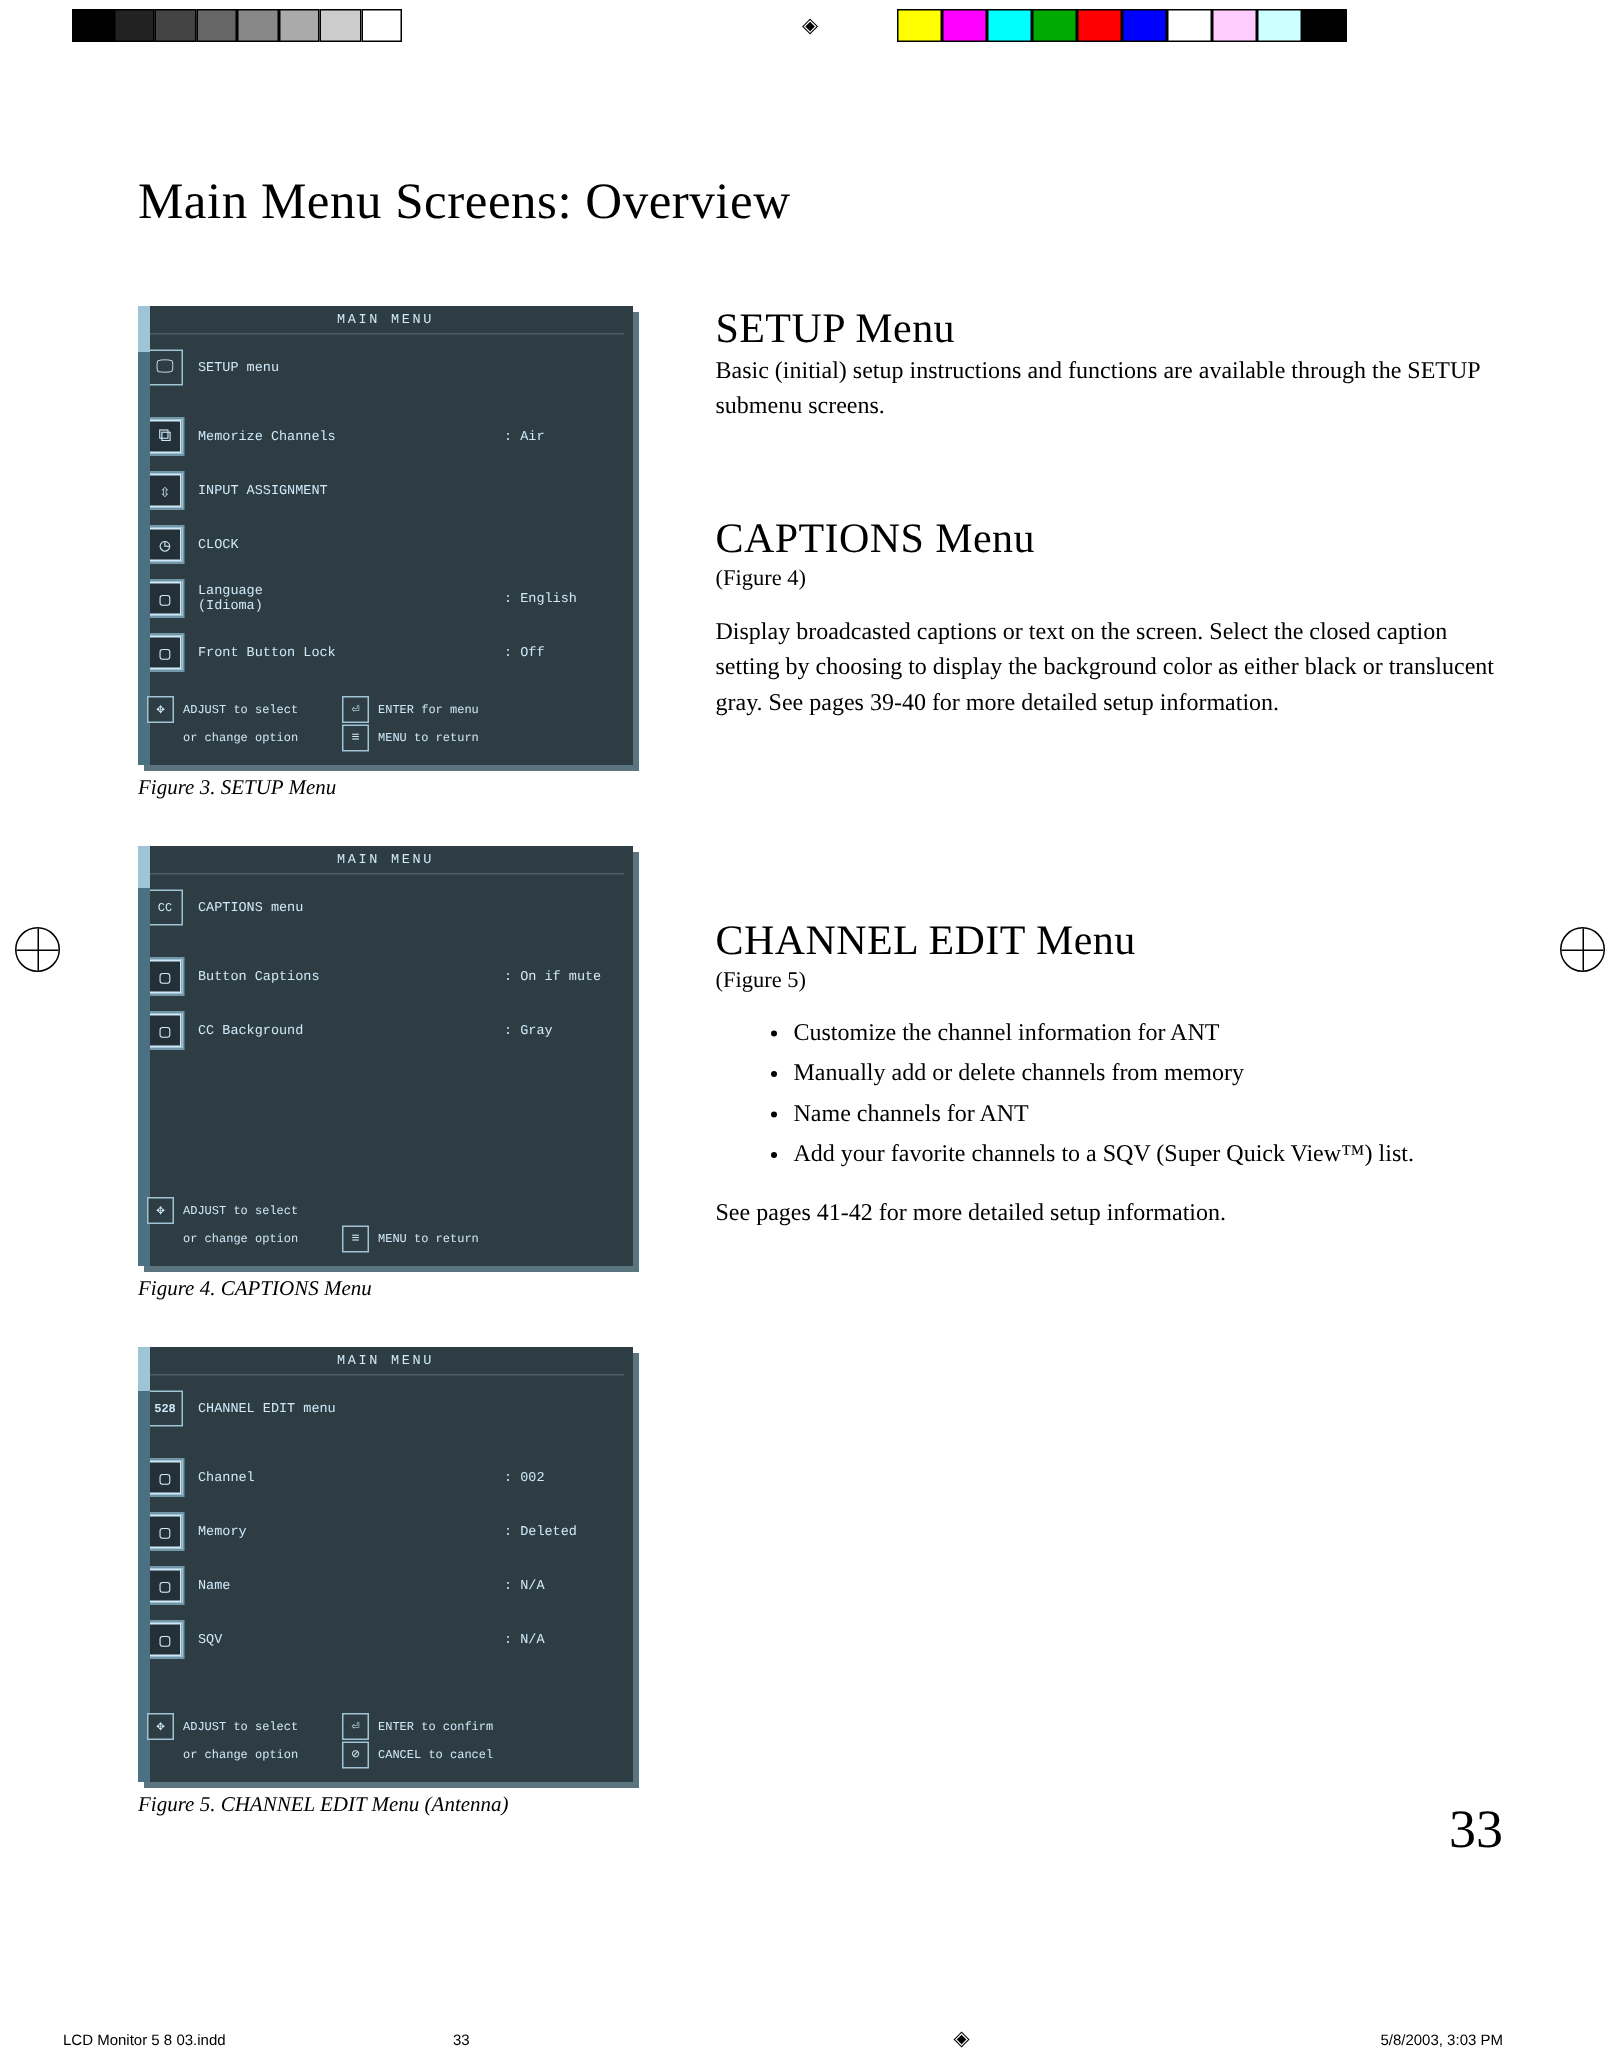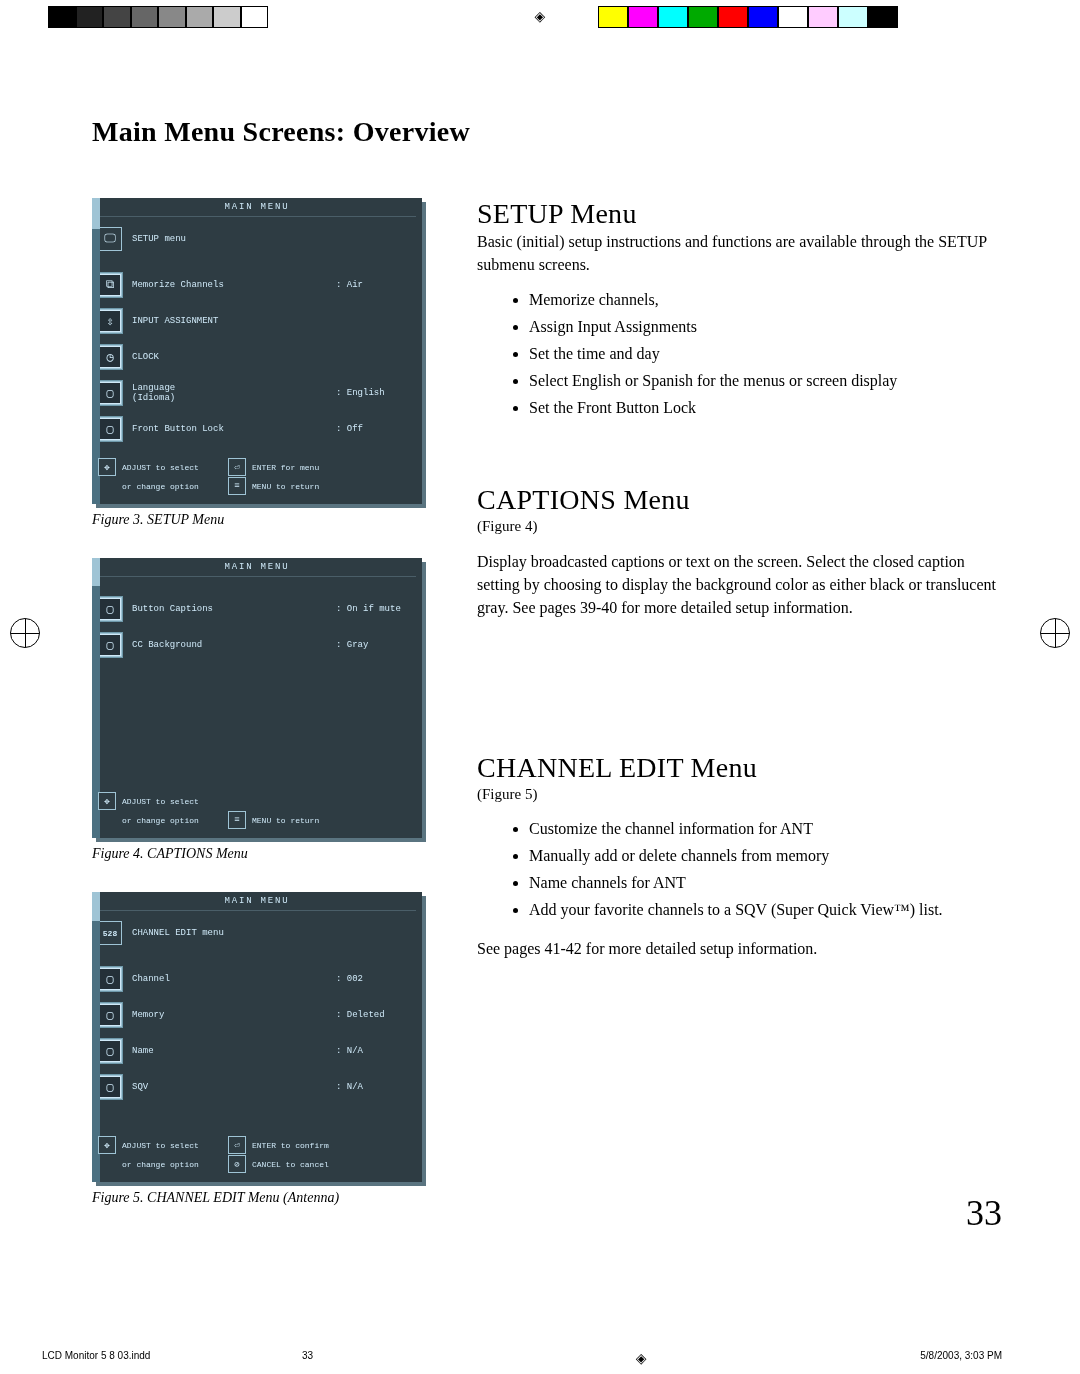--- a/index.html
+++ b/index.html
@@ -33,22 +33,22 @@
     border: 1px solid #000;
     border-radius: 50%;
     display: flex; align-items: center; justify-content: center;
     background: #fff;
   }
   .side-reg::before, .side-reg::after { content:""; position:absolute; background:#000; }
   .side-reg::before { width: 100%; height:1px; }
   .side-reg::after  { width: 1px; height:100%; }
   h1.title {
     font-family: Georgia, serif;
-    font-weight: bold;
-    font-size: 28px;
+    font-weight: normal;
+    font-size: 34px;
     margin: 0 0 50px 0;
     letter-spacing: .01em;
   }
   .content {
     display: flex;
     gap: 40px;
   }
   .left-col { width: 345px; flex: 0 0 345px; }
   .right-col { flex: 1; }
 
@@ -141,21 +141,21 @@
     font-family: Georgia, serif;
     font-size: 36px;
   }
   .footer {
     position: absolute;
     left: 0; right: 0; bottom: 8px;
     font-size: 10px;
     font-family: Arial, sans-serif;
     padding: 0 78px 0 42px;
     display: flex;
-    align-items: flex-start;
+    align-items: flex-end;
   }
   .footer .fp { width: 260px; }
   .footer .fc { flex:1; text-align:center; font-size: 14px; }
   .footer .fd { text-align:left; }
 </style>
 </head>
 <body>
 
 <div style="display:flex; padding:6px 48px 0 48px; gap:330px; align-items:flex-start;">
   <div style="flex:0 0 220px;">
@@ -248,20 +248,25 @@
                 </div>
               </div>
             </div>
             <div class="caption">Figure 3.  SETUP Menu</div>
           </div>
           <div class="osd-wrap">
             <div class="osd">
               <div class="osd-left-tab"></div>
               <div class="osd-header">MAIN MENU</div>
               <div class="osd-body" style="min-height: 200px;">
+                <div class="osd-row">
+                  <div class="osd-icon" style="font-size: 8px;">CC</div>
+                  <div class="osd-label">CAPTIONS menu</div>
+                  <div class="osd-val"></div>
+                </div>
                 <div class="osd-spacer"></div>
                 <div class="osd-row">
                   <div class="osd-icon sel">▢</div>
                   <div class="osd-label">Button Captions</div>
                   <div class="osd-val">: On if mute</div>
                 </div>
                 <div class="osd-row">
                   <div class="osd-icon sel">▢</div>
                   <div class="osd-label">CC Background</div>
                   <div class="osd-val">: Gray</div>
@@ -332,27 +337,20 @@
               </div>
             </div>
             <div class="caption">Figure 5.  CHANNEL EDIT  Menu (Antenna)</div>
           </div>
         </div>
     </div>
 
     <div class="right-col">
       <h2>SETUP Menu</h2>
       <p>Basic (initial) setup instructions and functions are available through the SETUP submenu screens.</p>
-      <ul id="setup-bullets">
-          <li>Memorize channels,</li>
-          <li>Assign Input Assignments</li>
-          <li>Set the time and day</li>
-          <li>Select English or Spanish for the menus or screen display</li>
-          <li>Set the Front Button Lock</li>
-        </ul>
 
       <div style="height:50px;"></div>
       <h2>CAPTIONS Menu</h2>
       <p class="figref">(Figure 4)</p>
       <p>Display broadcasted captions or text on the screen.  Select the closed caption setting by choosing to display the background color as either black or translucent gray.  See pages 39-40 for more detailed setup information.</p>
 
       <div style="height:120px;"></div>
       <h2>CHANNEL EDIT Menu</h2>
       <p class="figref">(Figure 5)</p>
       <ul id="chedit-bullets">

